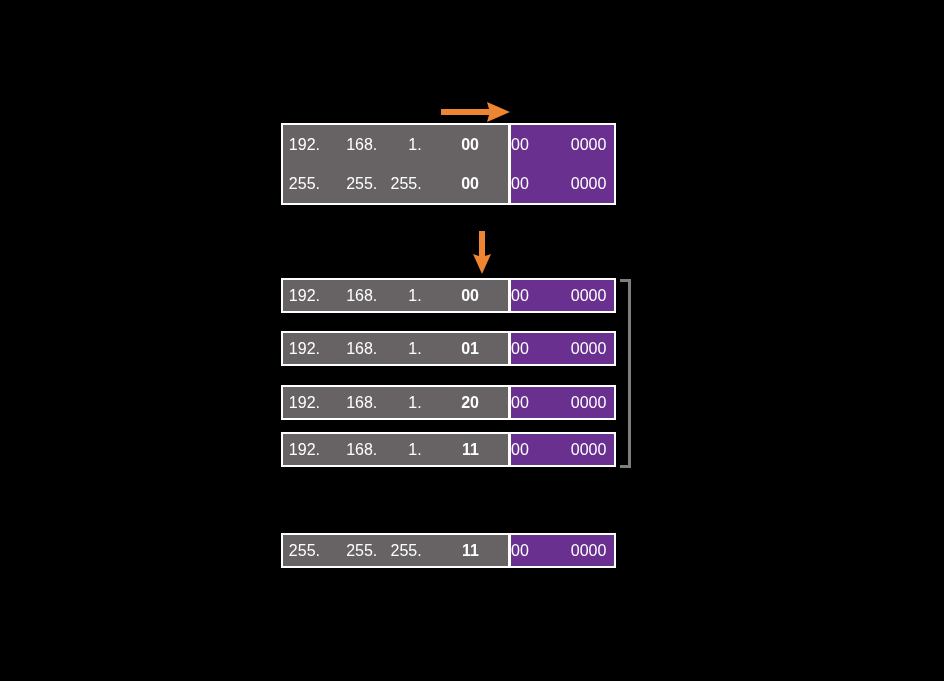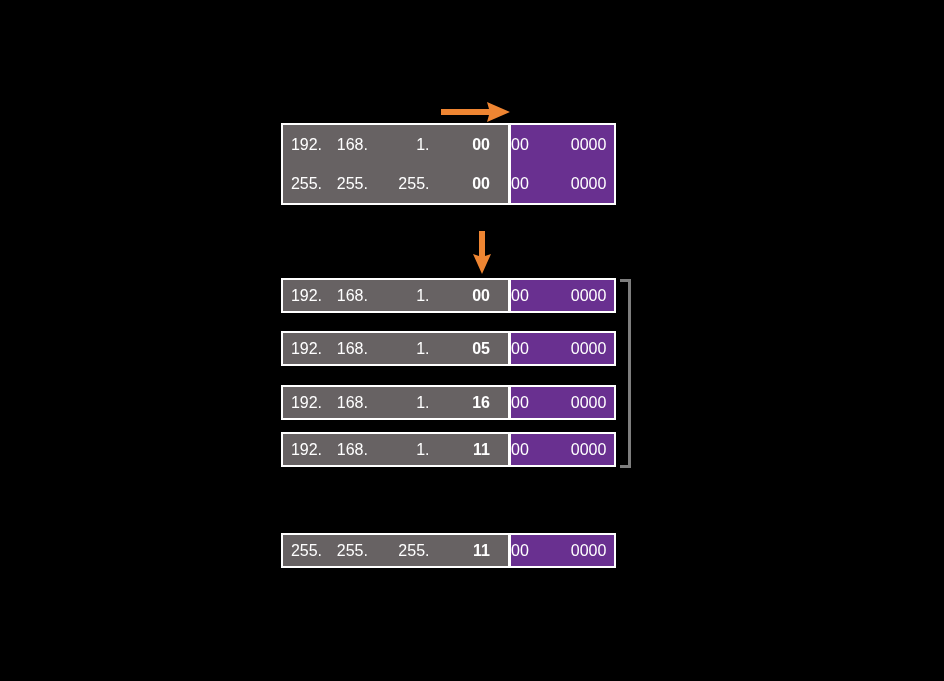--- a/index.html
+++ b/index.html
@@ -24,31 +24,31 @@
   .top-box { top: 123px; height: 82px; }
   .addr-row { height: 35px; }
   .sec {
     height: 100%; box-sizing: border-box;
     display: flex; flex-direction: column; justify-content: space-around;
   }
   .sec-gray {
     width: 228px;
     background: var(--network-gray, #676263);
     border-right: 3px solid var(--box-border, #fff);
-    padding-right: 18px;
+    padding-right: 29px;
   }
   .sec-purple {
     width: 103px;
     background: var(--host-purple, #693090);
     padding-right: 21px;
   }
   .line { display: flex; align-items: center; flex: 1; }
   .cell { display: inline-block; text-align: right; white-space: pre; }
   .c1 { width: 40px; }
-  .c2 { width: 62px; text-align: center; }
+  .c2 { width: 62px; }
   .c3 { width: 48px; }
   .c4 { width: 62px; font-weight: 700; }
   .p1 { width: 24px; }
   .p2 { width: 58px; padding-left: 42px; }
   .arrow { position: absolute; color: var(--arrow-orange, #ee8532); }
   .arrow-right { left: 441px; top: 101px; }
   .arrow-down  { left: 472px; top: 231px; }
   .bracket {
     position: absolute; left: 620px; top: 279px;
     width: 11px; height: 189px; box-sizing: border-box;
@@ -112,38 +112,38 @@
       </div>
     </div>
   </div>
 
   <div class="box addr-row" style="top:331px">
     <div class="sec sec-gray">
       <div class="line">
         <span class="cell c1">192.</span>
         <span class="cell c2">168.</span>
         <span class="cell c3">1.</span>
-        <span class="cell c4">05</span>
+        <span class="cell c4">01</span>
       </div>
     </div>
     <div class="sec sec-purple">
       <div class="line">
         <span class="cell p1">00</span>
         <span class="cell p2">0000</span>
       </div>
     </div>
   </div>
 
   <div class="box addr-row" style="top:385px">
     <div class="sec sec-gray">
       <div class="line">
         <span class="cell c1">192.</span>
         <span class="cell c2">168.</span>
         <span class="cell c3">1.</span>
-        <span class="cell c4">16</span>
+        <span class="cell c4">20</span>
       </div>
     </div>
     <div class="sec sec-purple">
       <div class="line">
         <span class="cell p1">00</span>
         <span class="cell p2">0000</span>
       </div>
     </div>
   </div>
 

